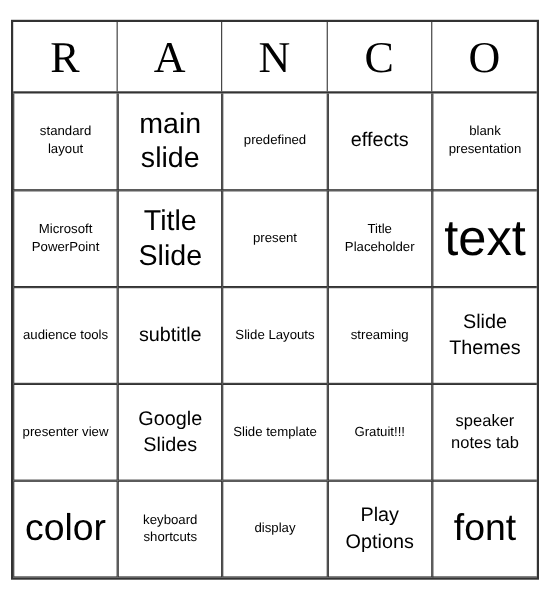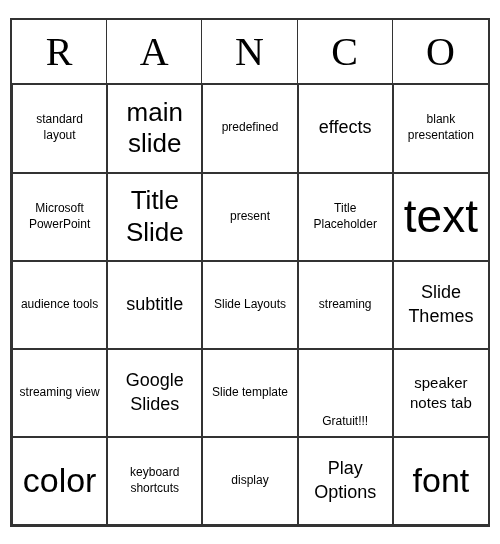--- a/index.html
+++ b/index.html
@@ -119,29 +119,29 @@
       <div class="bingo-cell" style="font-size: 12px; line-height: 1.3;">
         <span>Slide Layouts</span>
       </div>
       <div class="bingo-cell" style="font-size: 12px; line-height: 1.3;">
         <span>streaming</span>
       </div>
       <div class="bingo-cell" style="font-size: 18px; line-height: 1.3;">
         <span>Slide Themes</span>
       </div>
       <div class="bingo-cell" style="font-size: 12px; line-height: 1.3;">
-        <span>streaming view</span>
+        <span>presenter view</span>
       </div>
       <div class="bingo-cell" style="font-size: 18px; line-height: 1.3;">
         <span>Google Slides</span>
       </div>
       <div class="bingo-cell" style="font-size: 12px; line-height: 1.3; text-align: right;">
         <span>Slide template</span>
       </div>
-      <div class="bingo-cell" style="font-size: 12px; line-height: 1.3; align-items: flex-end;">
+      <div class="bingo-cell" style="font-size: 12px; line-height: 1.3;">
         <span>Gratuit!!!</span>
       </div>
       <div class="bingo-cell" style="font-size: 15px; line-height: 1.3;">
         <span>speaker notes tab</span>
       </div>
       <div class="bingo-cell" style="font-size: 34px;">
         <span>color</span>
       </div>
       <div class="bingo-cell" style="font-size: 12px; line-height: 1.3;">
         <span>keyboard shortcuts</span>

